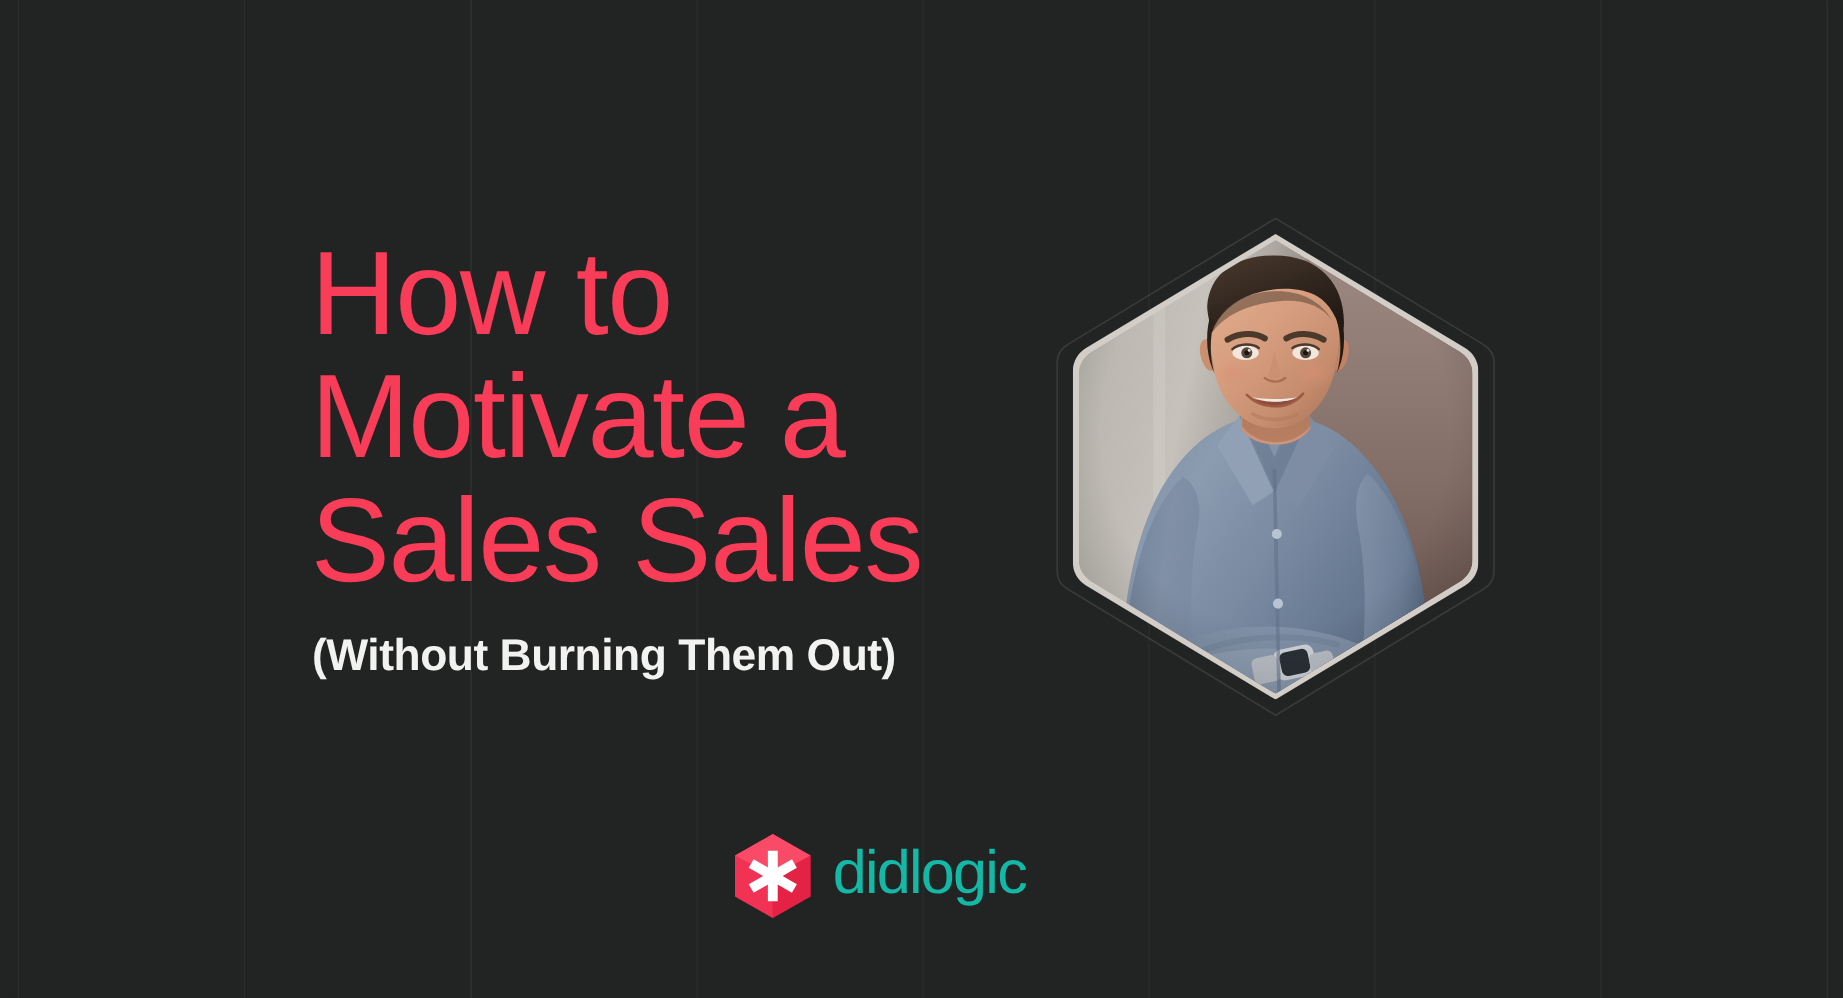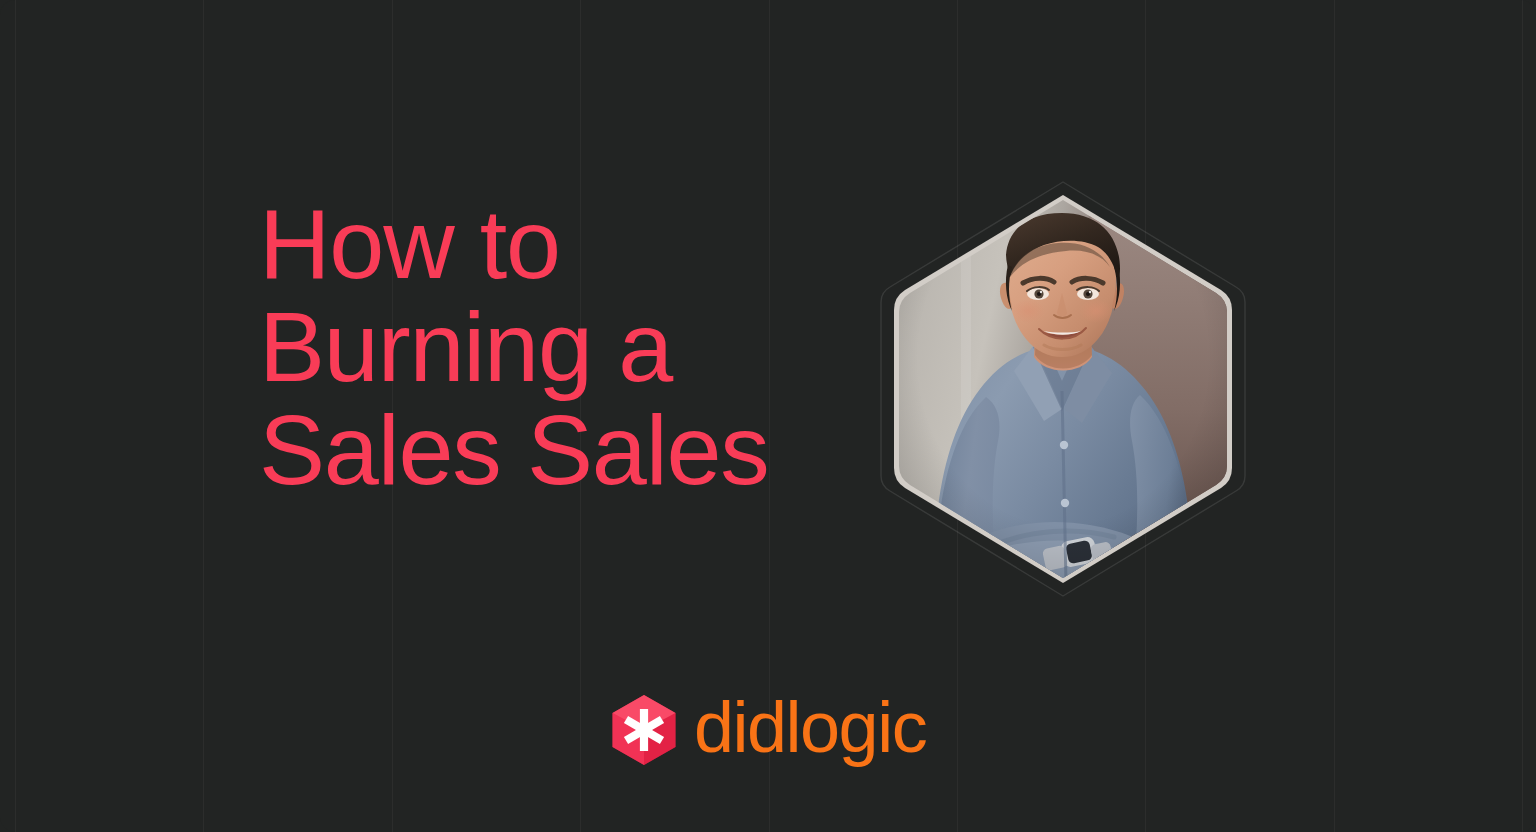--- a/index.html
+++ b/index.html
@@ -87,43 +87,44 @@
     align-items:center;
     gap:17px;
     height:80px;
   }
   #logo-mark {
     position:relative;
     width:66px; height:72px;
     flex:0 0 auto;
   }
   #logo-word {
-    color:#f97316;
-    font-size:72px;
+    color:#14b8a6;
+    font-size:51px;
     line-height:74px;
     font-weight:400;
     letter-spacing:-1.5px;
     position:relative;
     top:-3px;
     text-align:center;
   }
 </style>
 </head>
 <body>
 
 <div id="stage">
 
   <div id="grid"></div>
 
   <div id="headline-block">
     <span class="headline-line">How to</span>
-    <span class="headline-line">Burning a</span>
+    <span class="headline-line">Motivate a</span>
     <span class="headline-line">Sales Sales</span>
   </div>
 
+  <div id="subtitle">(Without Burning Them Out)</div>
 
   <div id="portrait-wrap">
 
     <svg id="portrait-outline" viewBox="0 0 370 420">
       <path d="M185 3 L358 108 Q367 113 367 123 L367 297 Q367 307 358 312 L185 417 Q185 417 185 417 L12 312 Q3 307 3 297 L3 123 Q3 113 12 108 Z" fill="none" stroke="rgba(255,255,255,0.10)" stroke-width="1.4" stroke-linejoin="round"></path>
     </svg>
 
     <div id="portrait-hex">
       <svg viewBox="0 0 338 388" width="338" height="388">
         <defs>

